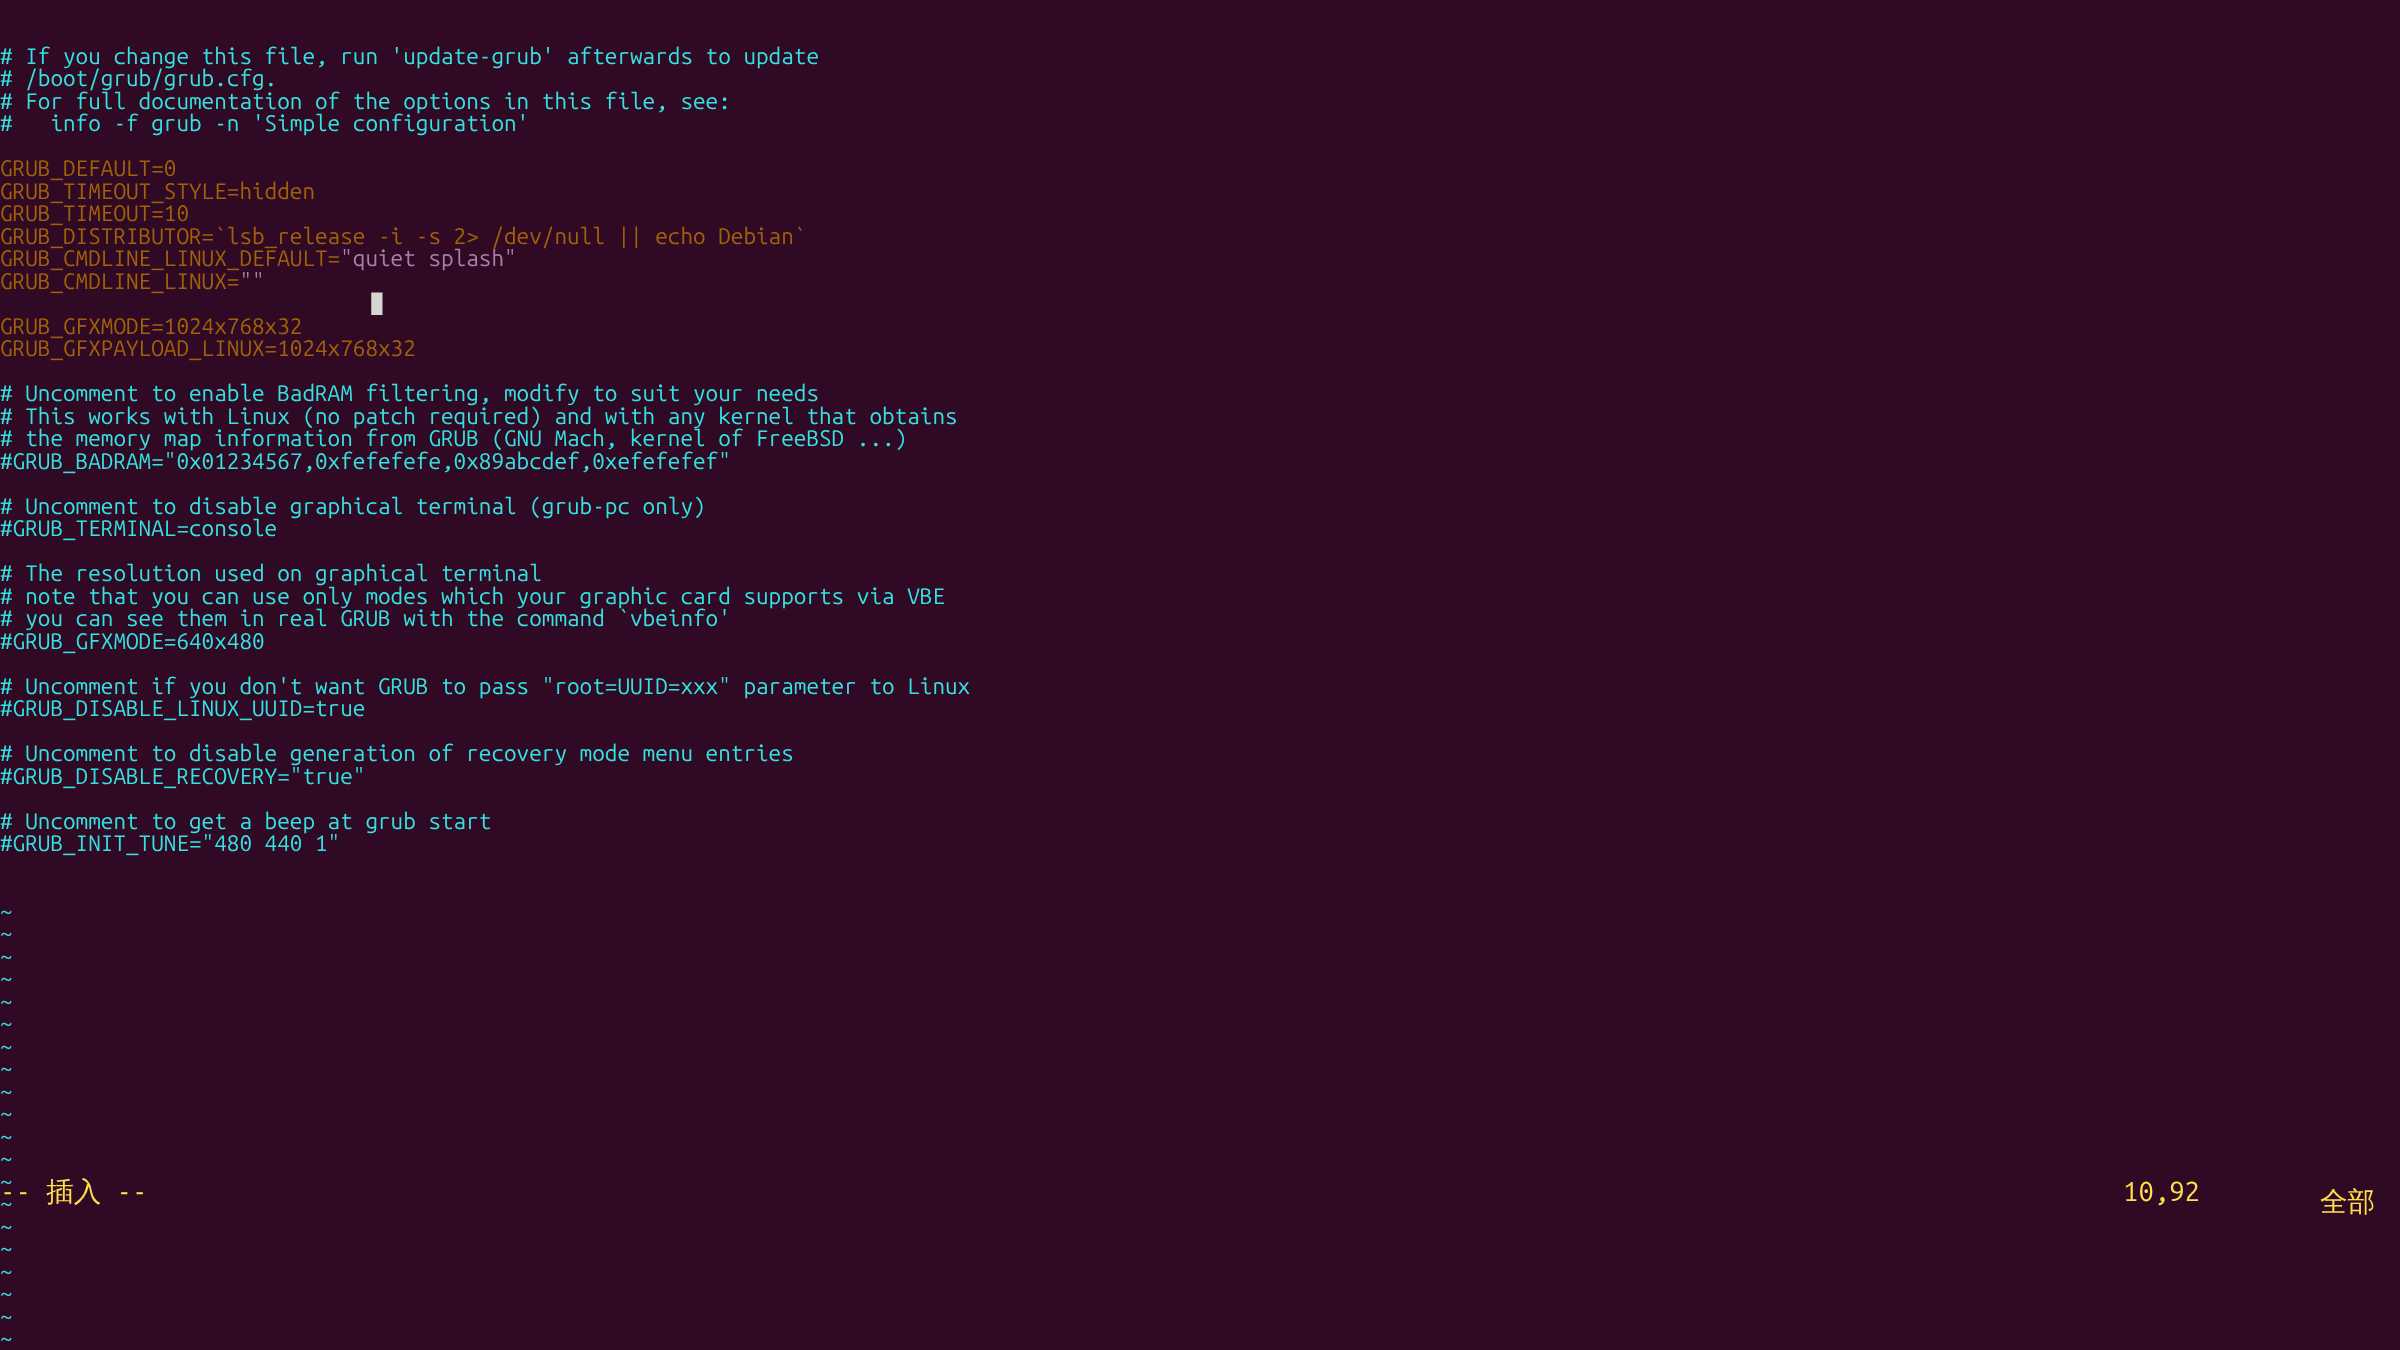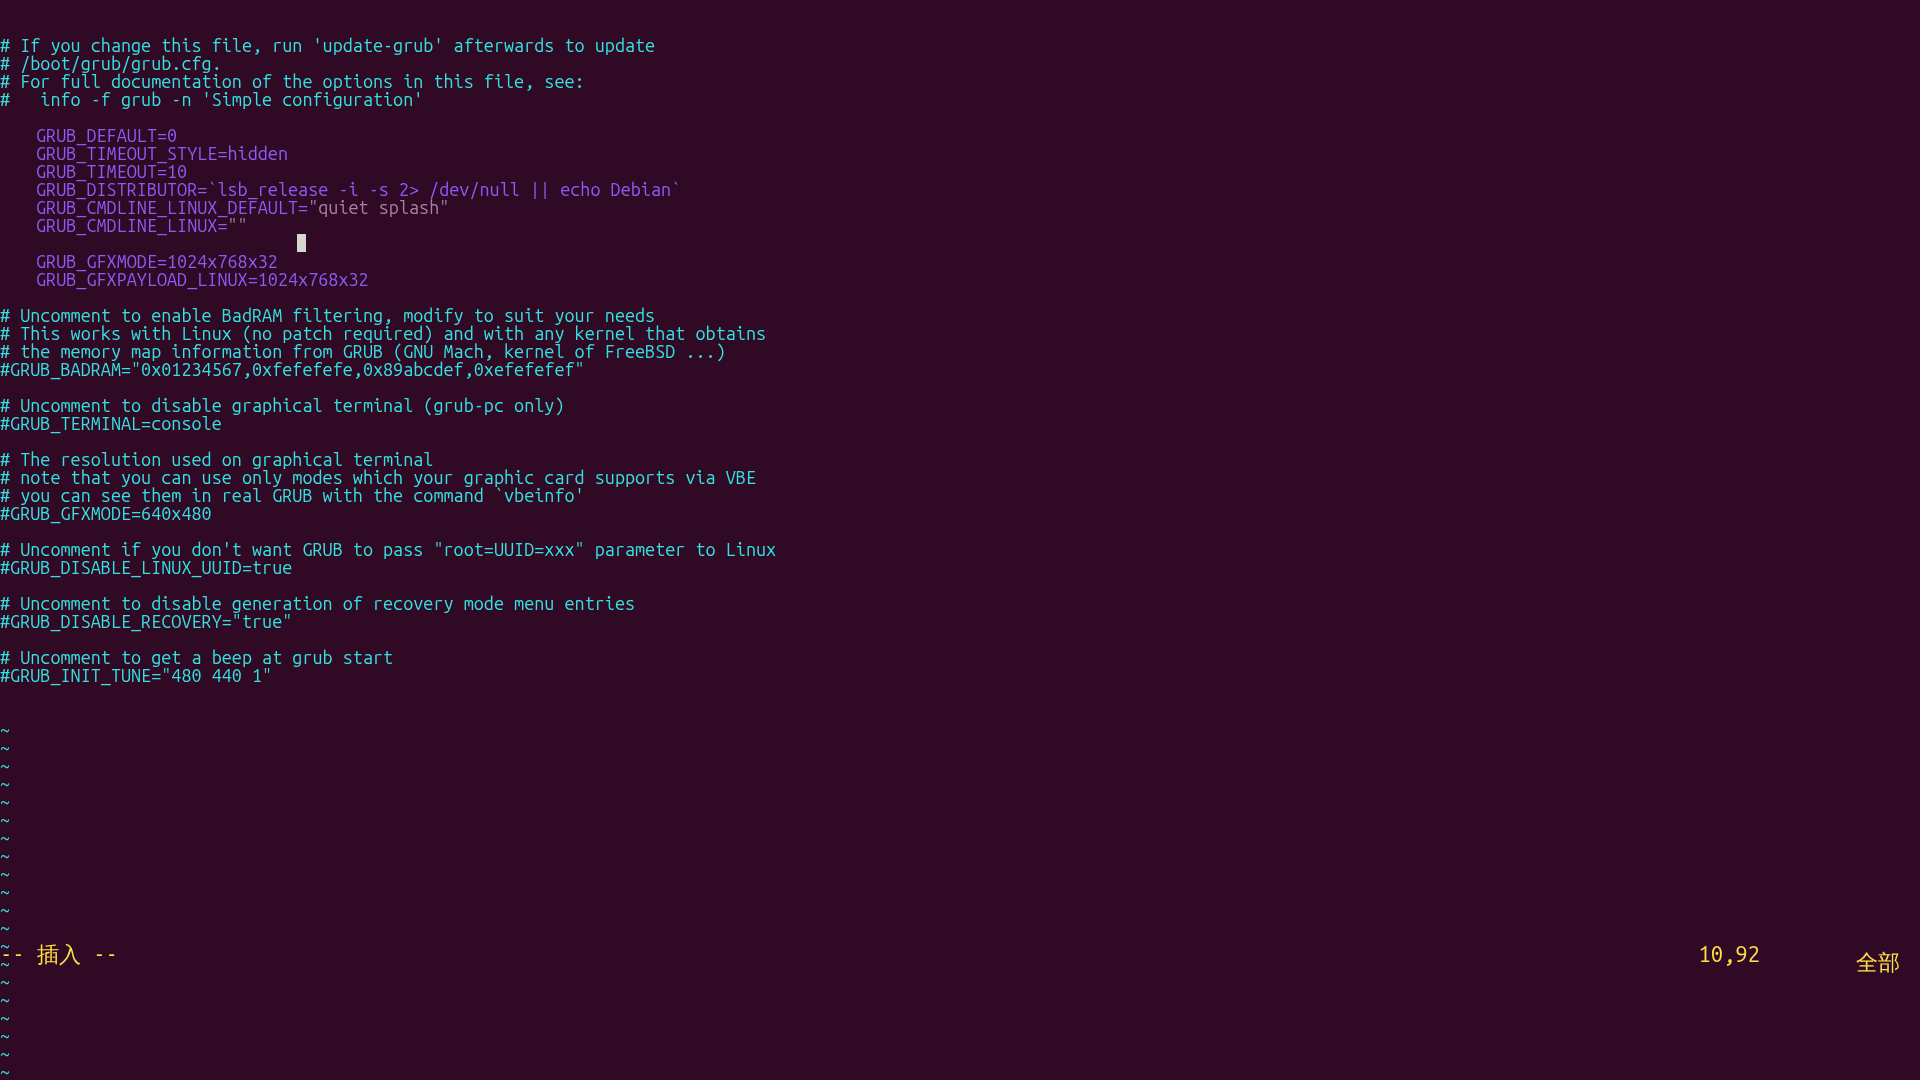--- a/index.html
+++ b/index.html
@@ -17,21 +17,21 @@
     position: relative;
     width: 1920px;
     height: 965px;
     white-space: pre;
   }
   .line {
     height: 18px;
     color: #d3d7cf;
   }
   .comment { color: #34e2e2; }
-  .normal  { color: #8b5cf6; margin-left: 36px; }
+  .normal  { color: #a16207; }
   .string  { color: #ad7fa8; }
   .tilde   { color: #34e2e2; }
   .cursor {
     position: absolute;
     width: 9px;
     height: 18px;
     background: #d3d7cf;
     top: 0;
     left: 0;
   }

